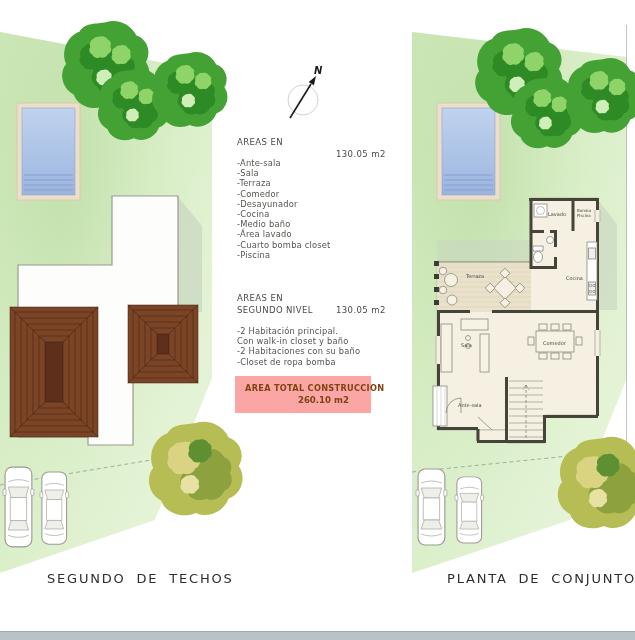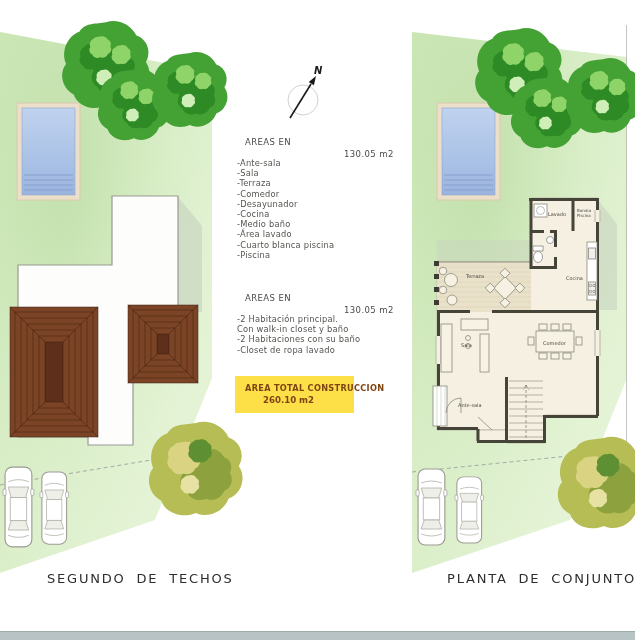--- a/index.html
+++ b/index.html
@@ -4,30 +4,30 @@
 <style>
   html,body{margin:0;padding:0;}
   body{
     width:635px;height:640px;position:relative;overflow:hidden;
     background:#ffffff;
     font-family:"DejaVu Sans","Liberation Sans",sans-serif;
     color:#4a4a48;
   }
   #canvas{position:absolute;left:0;top:0;}
   .txtblock{position:absolute;left:237px;width:150px;}
-  .area-head{font-size:8.5px;line-height:12px;letter-spacing:.4px;color:#4a4a48;position:relative;margin-left:8px;}
+  .area-head{font-size:8.5px;line-height:12px;letter-spacing:.4px;color:#4a4a48;position:relative;}
   .area-head .val{position:absolute;left:99px;top:0;white-space:nowrap;}
   .area-items{margin-top:10px;}
   .area-items div{font-size:8.3px;line-height:10.2px;letter-spacing:.2px;color:#55544f;white-space:nowrap;}
   #total-box{
-    position:absolute;left:235px;top:376px;width:119px;height:37px;
-    background:#fde047;box-sizing:border-box;padding:7px 8px 0 10px;
+    position:absolute;left:235px;top:376px;width:136px;height:37px;
+    background:#fca5a5;box-sizing:border-box;padding:7px 8px 0 10px;
   }
   #total-box .l1{font-size:8.2px;font-weight:bold;color:#7e4412;letter-spacing:.3px;white-space:nowrap;}
-  #total-box .l2{font-size:8.6px;font-weight:bold;color:#7e4412;text-align:center;padding-right:14px;margin-top:2px;}
+  #total-box .l2{font-size:8.6px;font-weight:bold;color:#7e4412;text-align:right;padding-right:14px;margin-top:2px;}
   .plan-title{
     position:absolute;top:571px;font-size:13px;letter-spacing:1.8px;word-spacing:5px;
     color:#2d2d2b;white-space:nowrap;
   }
   #left-title{left:47px;}
   #right-title{left:447px;}
   #footer-bar{
     position:absolute;left:0;top:631px;width:635px;height:9px;
     background:#b8c3c6;border-top:1px solid #9dabad;box-sizing:border-box;
   }
@@ -304,35 +304,36 @@
   </div>
   <div class="area-items">
     <div>-Ante-sala</div>
     <div>-Sala</div>
     <div>-Terraza</div>
     <div>-Comedor</div>
     <div>-Desayunador</div>
     <div>-Cocina</div>
     <div>-Medio baño</div>
     <div>-Área lavado</div>
-    <div>-Cuarto blanca piscina</div>
+    <div>-Cuarto bomba closet</div>
     <div>-Piscina</div>
   </div>
 </div>
 
 <div class="txtblock" style="top:292px;">
   <div class="area-head">
     <div>AREAS EN</div>
+    <div>SEGUNDO NIVEL</div>
     <span class="val" style="top:12px;">130.05 m2</span>
   </div>
   <div class="area-items">
     <div>-2 Habitación principal.</div>
     <div>Con walk-in closet y baño</div>
     <div>-2 Habitaciones con su baño</div>
-    <div>-Closet de ropa lavado</div>
+    <div>-Closet de ropa bomba</div>
   </div>
 </div>
 
 <div id="total-box">
   <div class="l1">AREA TOTAL  CONSTRUCCION</div>
   <div class="l2">260.10 m2</div>
 </div>
 
 <div id="left-title" class="plan-title">SEGUNDO DE  TECHOS</div>
 <div id="right-title" class="plan-title">PLANTA DE  CONJUNTO</div>

